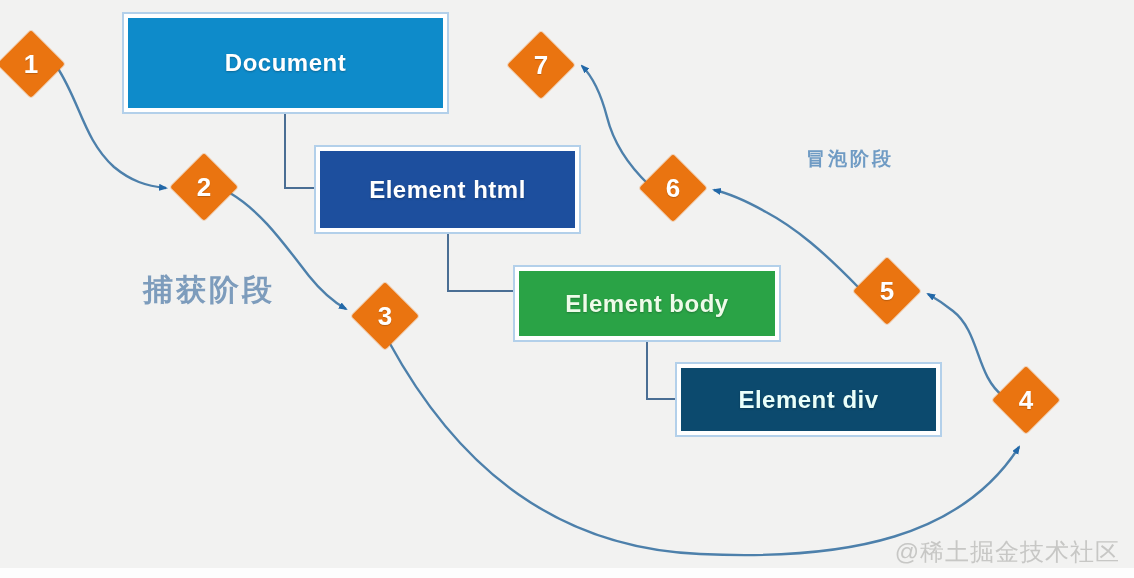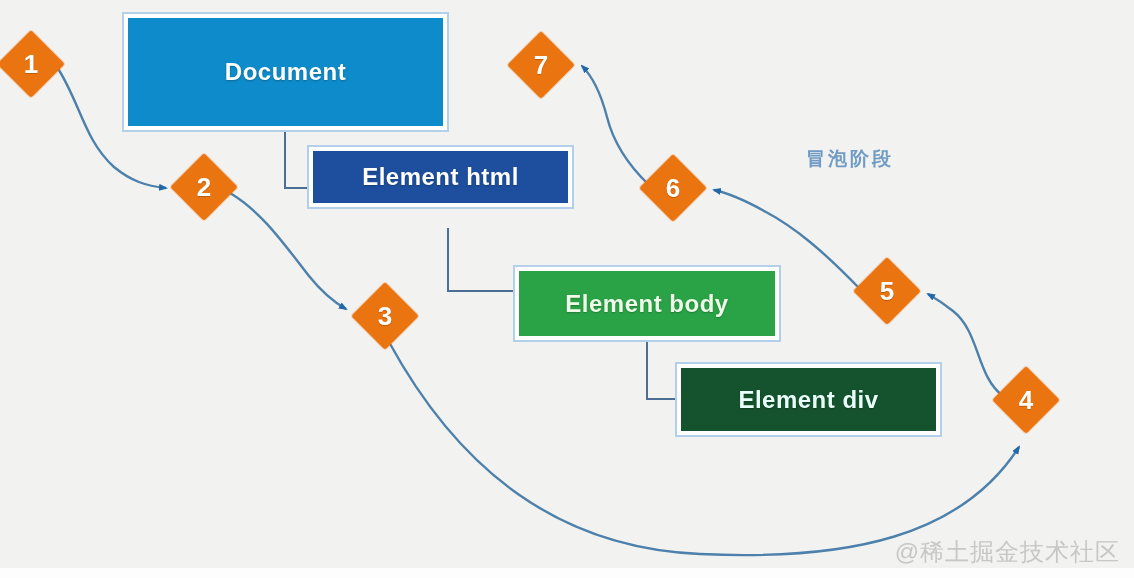--- a/index.html
+++ b/index.html
@@ -5,28 +5,28 @@
   html,body{margin:0;padding:0;}
   body{font-family:"Liberation Sans","DejaVu Sans",sans-serif;background:#e9e9e7;}
   .stage{position:relative;width:1134px;height:578px;background:#f2f2f1;overflow:hidden;}
   .overlay{position:absolute;left:0;top:0;width:1134px;height:578px;pointer-events:none;}
 
   
   .node{position:absolute;box-sizing:border-box;border:2px solid #b3d0ea;background:#ffffff;padding:4px;}
   .node-fill{width:100%;height:100%;display:flex;align-items:center;justify-content:center;
              font-weight:bold;font-size:24px;color:#ffffff;letter-spacing:0.5px;
              text-shadow:0 1px 2px rgba(0,0,0,0.25);}
-  .node-document{left:122px;top:12px;width:327px;height:120px;}
+  .node-document{left:122px;top:12px;width:327px;height:102px;}
   .node-document .node-fill{background:#0e8bca;}
-  .node-html{left:307px;top:145px;width:267px;height:64px;}
+  .node-html{left:314px;top:145px;width:267px;height:89px;}
   .node-html .node-fill{background:#1d4f9e;}
   .node-body{left:513px;top:253px;width:268px;height:77px;margin-top:12px;}
   .node-body .node-fill{background:#2aa346;color:#eefbe9;}
   .node-div{left:675px;top:362px;width:267px;height:75px;}
-  .node-div .node-fill{background:#14532d;color:#e9fffa;text-align:center;}
+  .node-div .node-fill{background:#0c4a6e;color:#e9fffa;text-align:center;}
 
   
   .diamond{position:absolute;width:48px;height:48px;background:#ea7410;border-radius:3px;
            transform:rotate(45deg);box-shadow:0 0 0 1px rgba(234,116,16,0.25);}
   .diamond span{position:absolute;left:0;top:0;width:48px;height:48px;display:flex;
                 align-items:center;justify-content:center;transform:rotate(-45deg);
                 color:#ffffff;font-weight:bold;font-size:26px;text-shadow:0 1px 1px rgba(0,0,0,0.2);}
   .d1{left:7px;top:40px;}   .d2{left:180px;top:163px;} .d3{left:361px;top:292px;}
   .d4{left:1002px;top:376px;} .d5{left:863px;top:267px;} .d6{left:649px;top:164px;}
   .d7{left:517px;top:41px;}
@@ -92,18 +92,19 @@
   <div class="diamond d5">
     <span>5</span>
   </div>
   <div class="diamond d6">
     <span>6</span>
   </div>
   <div class="diamond d7">
     <span>7</span>
   </div>
 
+  <div class="phase phase-capture">捕获阶段</div>
   <div class="phase phase-bubble">冒泡阶段</div>
 
   <div class="watermark">@稀土掘金技术社区</div>
 
   <div class="bottom-strip"></div>
 </div>
 
 </body></html>

